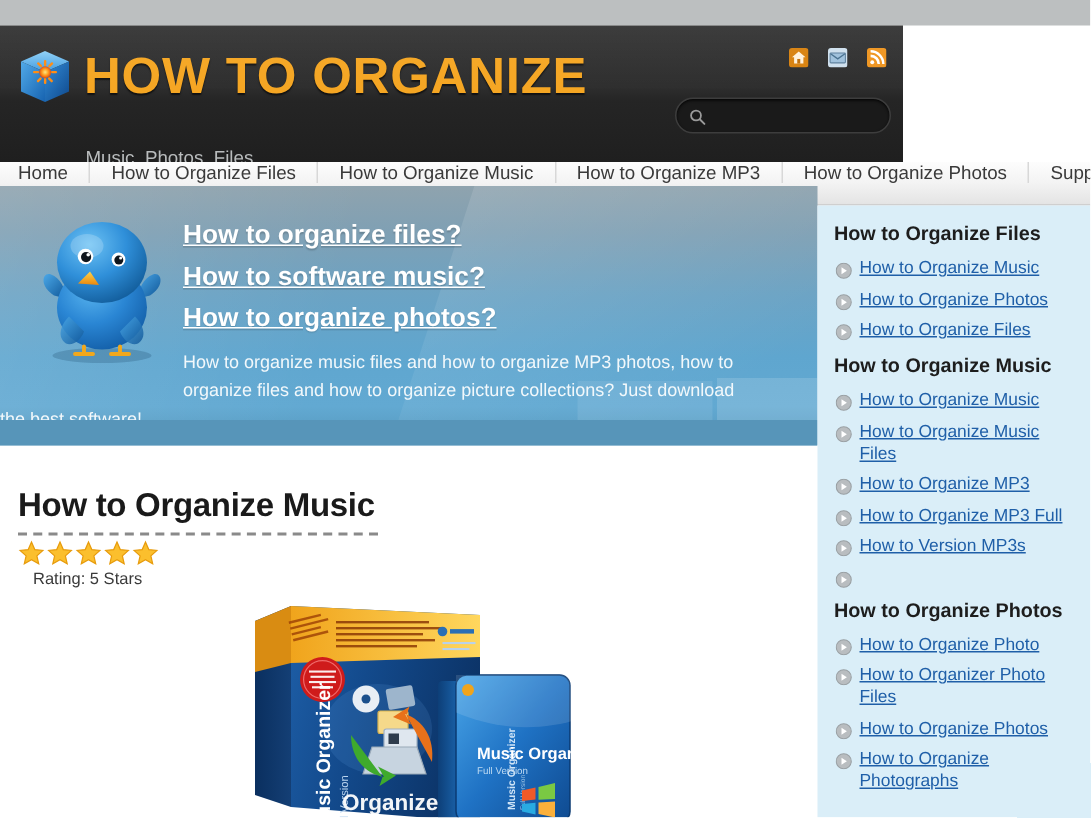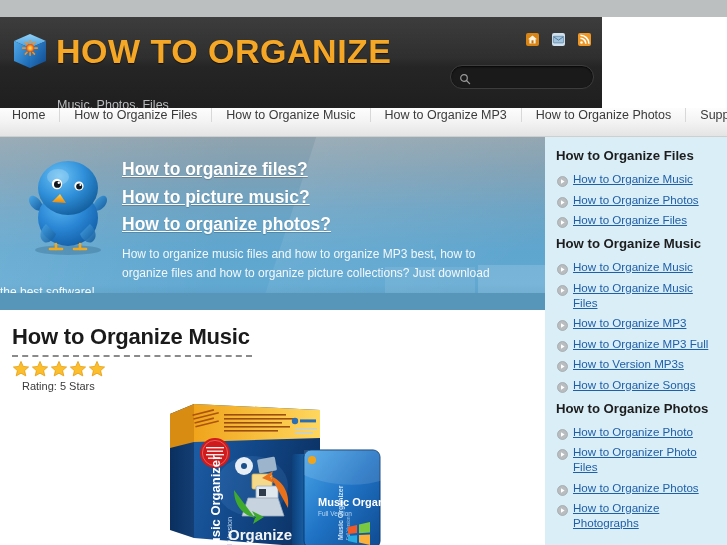--- a/index.html
+++ b/index.html
@@ -127,21 +127,21 @@
     white-space: nowrap;
     cursor: pointer;
     background: transparent;
   }
   .nav-item:first-child { padding-left: 12px; padding-right: 14px; }
   .nav-filler { flex: 1 1 auto; }
 
   
   .hero {
     position: absolute;
-    left: 0; top: 137px;
+    left: 0; top: 124px;
     width: 545px; height: 173px;
     background:
       linear-gradient(105deg, rgba(255,255,255,0.10) 0%, rgba(255,255,255,0.0) 42%),
       linear-gradient(180deg, #8fa3ae 0%, #7fa0b4 18%, #6ba3c4 42%, #5fa6cf 66%, #62a9d2 85%, #5496bb 100%);
     overflow: hidden;
   }
   .hero-sheen {
     position: absolute;
     right: -40px; top: -30px;
     width: 300px; height: 300px;
@@ -433,26 +433,26 @@
           <path d="M34 92 L34 97"></path>
             <path d="M28 97 L40 97"></path>
           <path d="M58 92 L58 97"></path>
             <path d="M52 97 L64 97"></path>
         </g>
       </svg>
     </div>
 
     <div class="hero-links">
       <span class="hero-link">How to organize files?</span>
-      <span class="hero-link">How to picture music?</span>
+      <span class="hero-link">How to software music?</span>
       <span class="hero-link">How to organize photos?</span>
     </div>
 
     <div class="hero-para">
-      <span>How to organize music files and how to organize MP3 best, how to</span>
+      <span>How to organize music files and how to organize MP3 photos, how to</span>
       <span>organize files and how to organize picture collections? Just download</span>
       <span class="wrapline">the best software!</span>
     </div>
 
     <div class="hero-bottombar"></div>
   </div>
 
   <div class="main">
     <div class="page-title">How to Organize Music</div>
     <div class="title-rule"></div>
@@ -645,21 +645,20 @@
             <circle cx="5.5" cy="5.5" r="5" fill="#b9bdc0" stroke="#9aa0a4" stroke-width="0.7"></circle>
             <polygon points="4,3.2 7.6,5.5 4,7.8" fill="#ffffff"></polygon>
           </svg></span>
       <span class="side-link">How to Version MP3s</span>
     </div>
     <div class="side-item">
       <span class="side-bullet"><svg width="11" height="11" viewBox="0 0 11 11">
             <circle cx="5.5" cy="5.5" r="5" fill="#b9bdc0" stroke="#9aa0a4" stroke-width="0.7"></circle>
             <polygon points="4,3.2 7.6,5.5 4,7.8" fill="#ffffff"></polygon>
           </svg></span>
-      <span class="side-link">How to Organize Songs</span>
     </div>
 
     <div class="side-head">How to Organize Photos</div>
     <div class="side-item">
       <span class="side-bullet"><svg width="11" height="11" viewBox="0 0 11 11">
             <circle cx="5.5" cy="5.5" r="5" fill="#b9bdc0" stroke="#9aa0a4" stroke-width="0.7"></circle>
             <polygon points="4,3.2 7.6,5.5 4,7.8" fill="#ffffff"></polygon>
           </svg></span>
       <span class="side-link">How to Organize Photo</span>
     </div>

